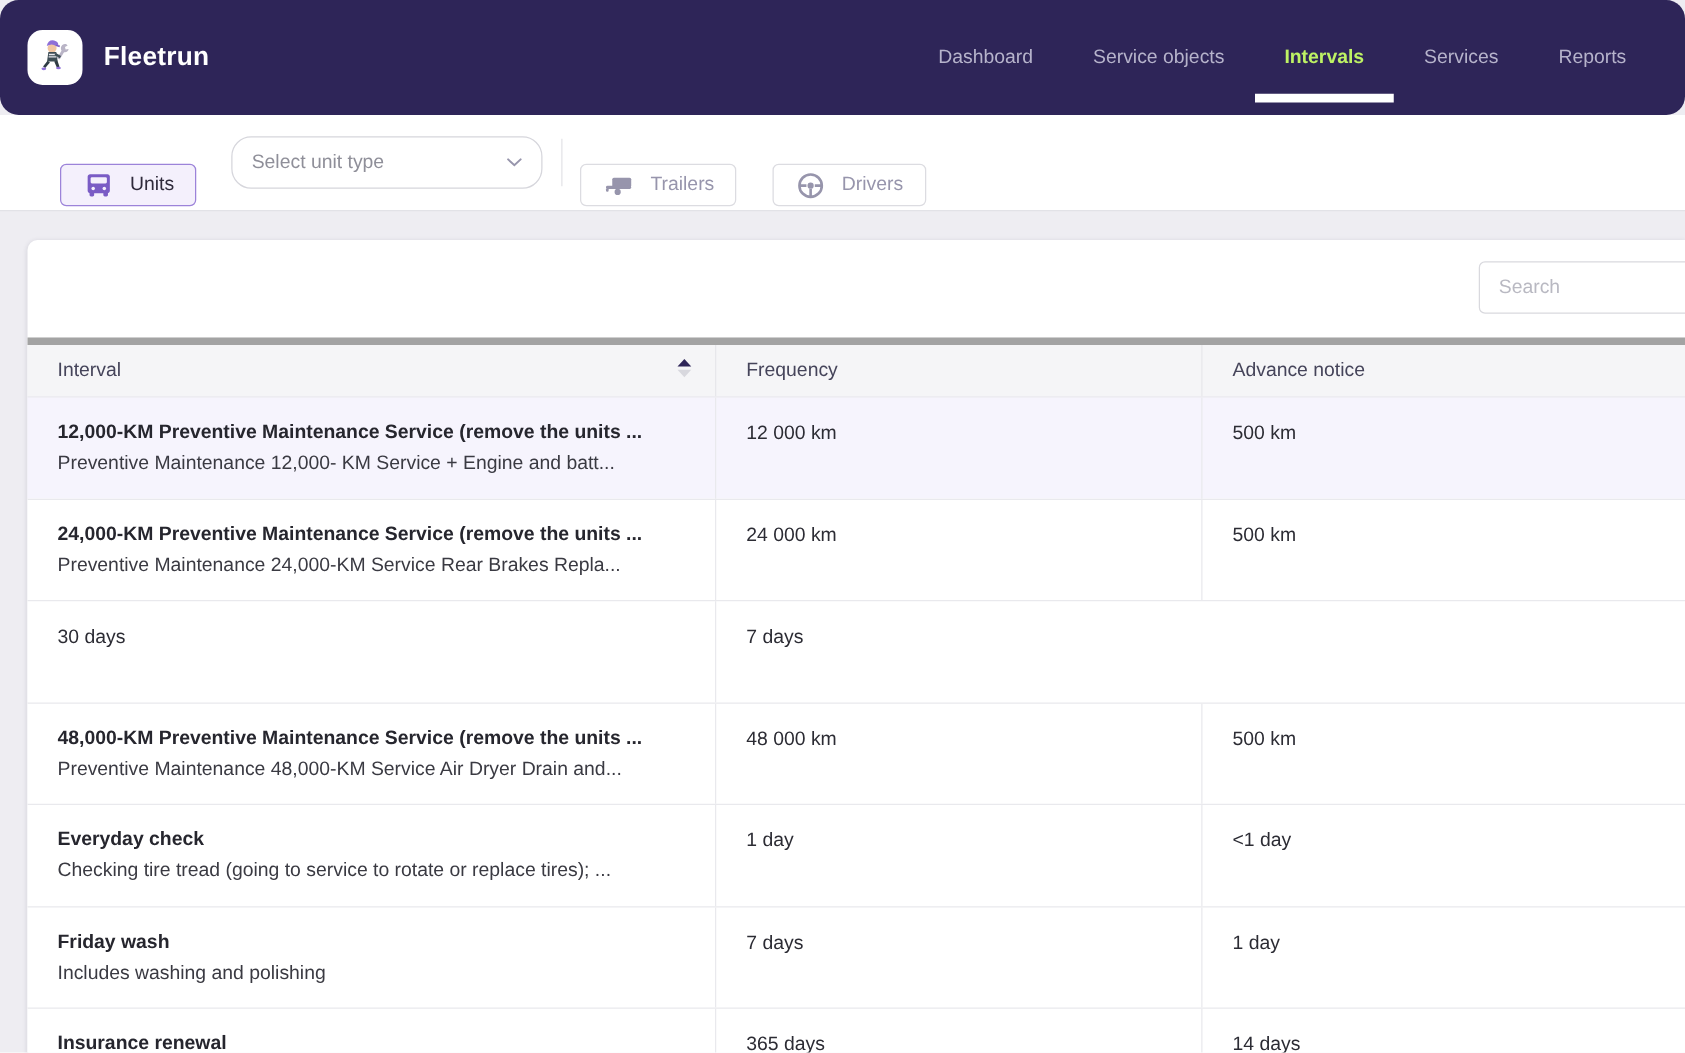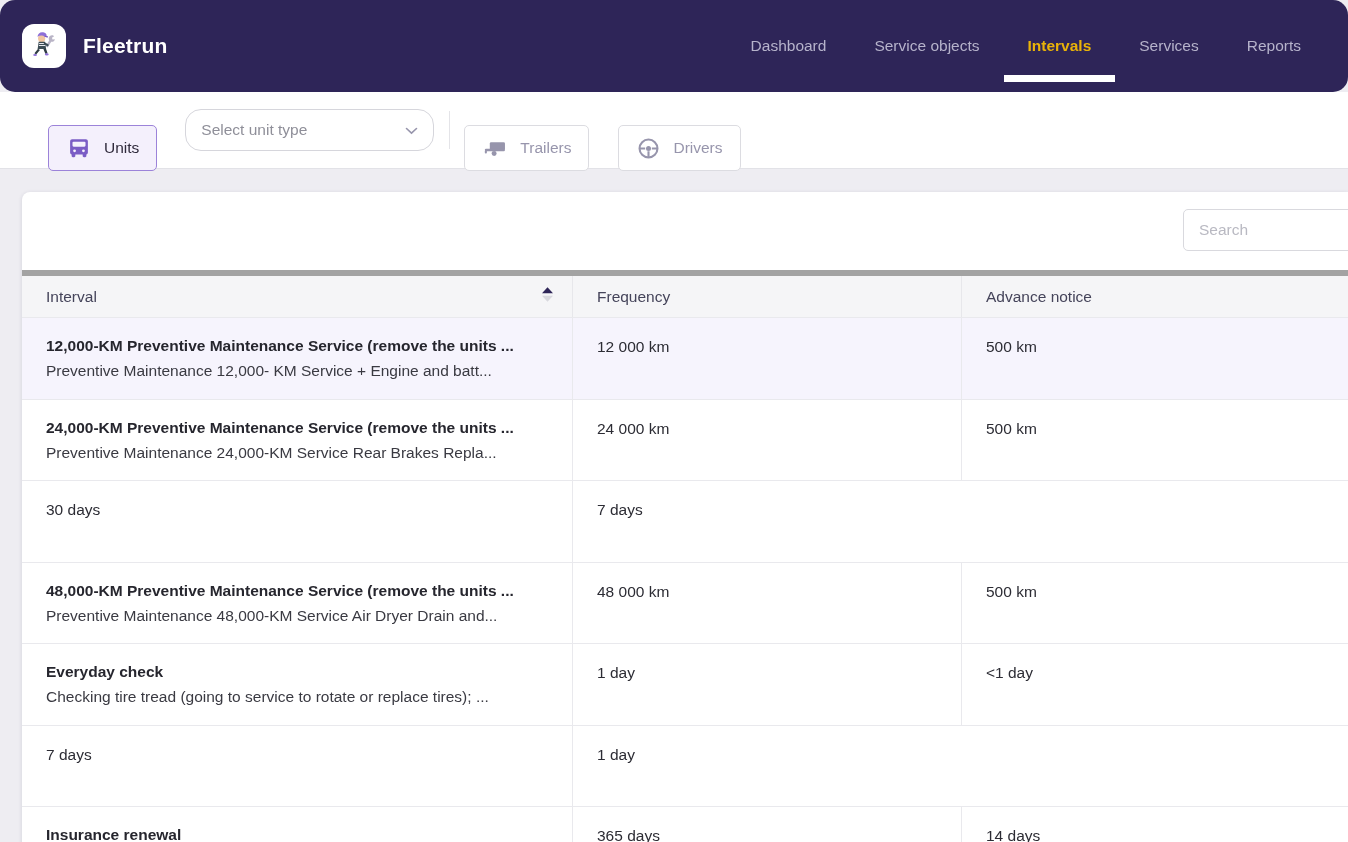--- a/index.html
+++ b/index.html
@@ -25,36 +25,36 @@
   .brand-title {
     color:#ffffff; font-size:21px; font-weight:bold;
     margin-left:17px; letter-spacing:.2px;
   }
   .main-nav { margin-left:auto; display:flex; height:72px; }
   .nav-item {
     height:72px; display:flex; align-items:center;
     padding:0 24px; position:relative; cursor:pointer;
     color:#b6b3cb; font-size:15.5px; white-space:nowrap;
   }
-  .nav-item.active { color:#eab308; font-weight:bold; }
+  .nav-item.active { color:#bef264; font-weight:bold; }
   .nav-item.active::after {
     content:""; position:absolute; left:0; right:0; bottom:0;
     height:7px; background:#ffffff;
   }
 
   
   .toolbar {
     height:76px; background:#ffffff;
     display:flex; align-items:center;
     padding-left:48px;
     box-shadow:0 1px 0 #e2e2e7;
   }
   .btn {
     display:flex; align-items:center; gap:12px;
-    height:46px; padding:0 17px;
+    height:34px; padding:0 17px;
     border:1px solid #dcdce1; border-radius:5px;
     background:#ffffff; cursor:pointer;
     font-size:15.5px; color:#9795ac;margin-top:36px;
   }
   .btn svg { display:block; }
   .btn-units {
     border-color:#9c83d9; background:#f4f0fc; color:#2f2a3b;
   }
   .select-box {
     width:249px; height:42px; margin-left:28px;
@@ -301,20 +301,24 @@
       <div class="cell">
           <div class="cell-value">1 day</div>
         </div>
       <div class="cell">
           <div class="cell-value">&lt;1 day</div>
         </div>
     </div>
 
     <div class="tbl-row">
       <div class="cell">
+        <div class="row-title">Friday wash</div>
+        <div class="row-subtitle">Includes washing and polishing</div>
+      </div>
+      <div class="cell">
           <div class="cell-value">7 days</div>
         </div>
       <div class="cell">
           <div class="cell-value">1 day</div>
         </div>
     </div>
 
     <div class="tbl-row">
       <div class="cell">
         <div class="row-title">Insurance renewal</div>

